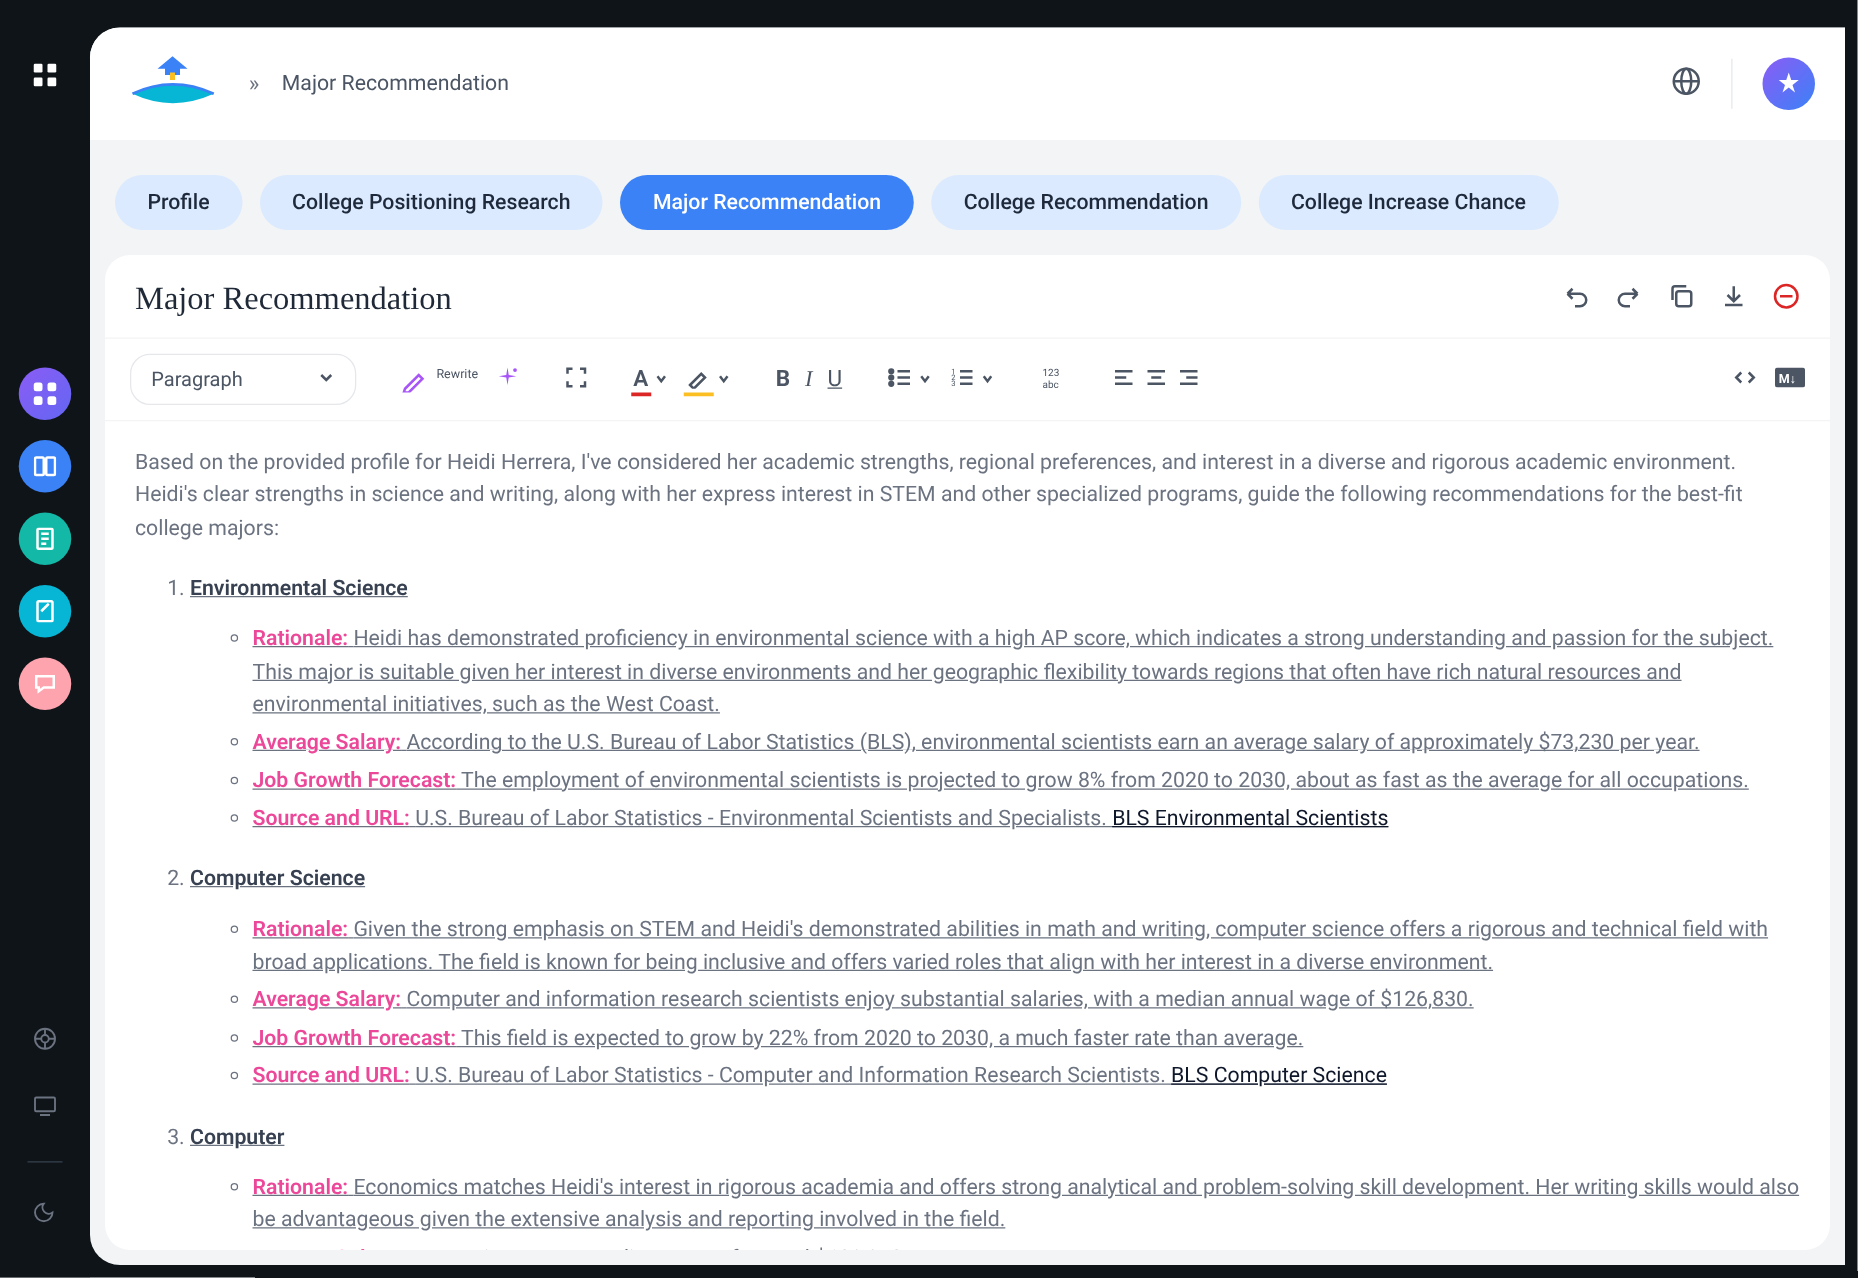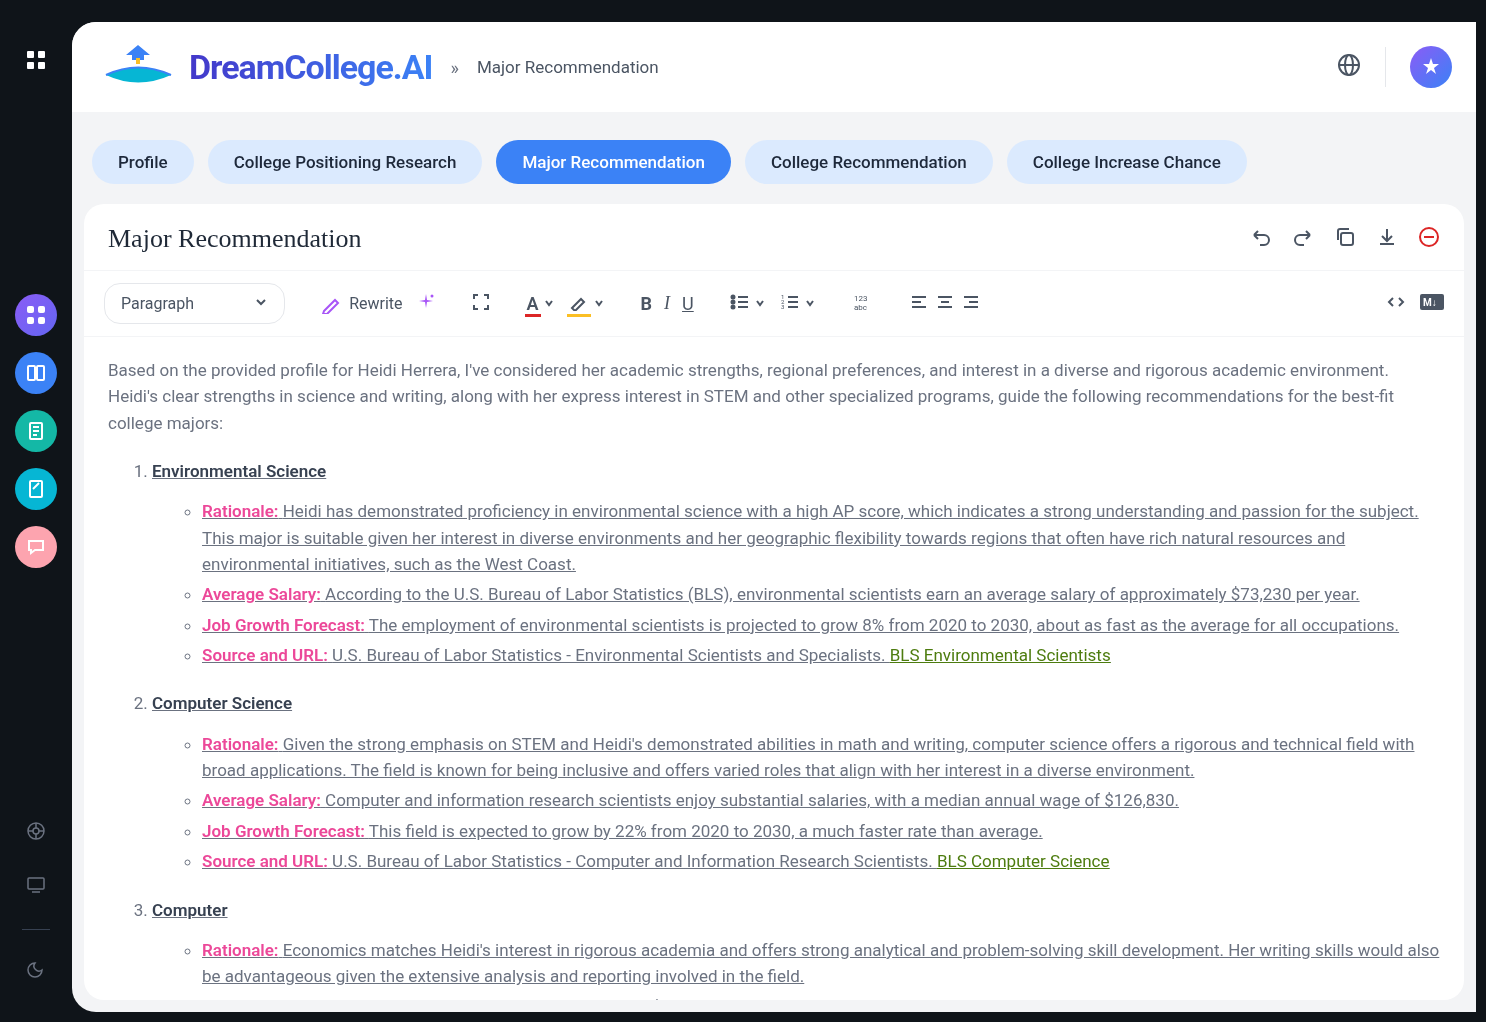--- a/index.html
+++ b/index.html
@@ -199,24 +199,24 @@
   gap: 60px;
   border: 1px solid #e5e7eb;
   border-radius: 16px;
   padding: 10px 16px;
   color: #4b5563;
   font-size: 16px;
   cursor: pointer;
 }
 .rewrite-btn {
   display: flex;
-  align-items: center;
+  align-items: flex-start;
   gap: 8px;
   color: #4b5563;
-  font-size: 16px;
+  font-size: 10px;
   cursor: pointer;
 }
 .rewrite-btn svg { color: #a855f7; }
 .sparkle { color: #a855f7; cursor: pointer; }
 .toolbar-icon { color: #4b5563; cursor: pointer; }
 .text-color-group {
   display: flex;
   align-items: center;
   gap: 4px;
 }
@@ -265,21 +265,21 @@
 }
 .content-body::-webkit-scrollbar { width: 12px; }
 .content-body::-webkit-scrollbar-thumb { background: #cbd5e1; border-radius: 6px; }
 .intro-para { margin-bottom: 22px; }
 .major-list { list-style: decimal; padding-left: 44px; }
 .major-list > li { margin-bottom: 22px; text-decoration: underline; }
 .major-title { font-weight: 600; color: #374151; }
 .detail-list { list-style: circle; padding-left: 50px; margin-top: 14px; }
 .detail-list li { margin-bottom: 4px; }
 .detail-label { font-weight: 600; color: #ec4899; }
-.link { color: #4d7c0f; text-decoration: underline; cursor: pointer; }
+.link { color: #0f172a; text-decoration: underline; cursor: pointer; }
 .chev-down { display: inline-block; }
 </style>
 </head>
 <body>
 
 <div class="sidebar">
   <div class="sidebar-apps-icon">
     <svg width="20" height="20" viewBox="0 0 20 20" fill="currentColor">
         <rect x="1" y="1" width="7" height="7" rx="1"></rect>
         <rect x="12" y="1" width="7" height="7" rx="1"></rect>
@@ -350,21 +350,20 @@
   <div class="header">
     <div class="logo">
       <div class="logo-icon">
         <svg width="85" height="55" viewBox="0 0 85 55">
             <path d="M10 35 Q42 20 75 35 Q42 50 10 35 Z" fill="#06b6d4"></path>
             <path d="M10 35 Q42 20 75 35" fill="none" stroke="#3b82f6" stroke-width="2"></path>
             <path d="M30 15 L42 5 L54 15 L48 15 L48 20 L36 20 L36 15 Z" fill="#3b82f6"></path>
             <rect x="40" y="18" width="4" height="6" fill="#fbbf24"></rect>
           </svg>
       </div>
-      <span class="logo-text">DreamCollege.AI</span>
     </div>
     <span class="breadcrumb-sep">»</span>
     <span class="breadcrumb-text">Major Recommendation</span>
     <div class="header-right">
       <div class="globe-icon">
         <svg width="24" height="24" viewBox="0 0 24 24" fill="none" stroke="currentColor" stroke-width="2">
             <circle cx="12" cy="12" r="10"></circle>
             <ellipse cx="12" cy="12" rx="4" ry="10"></ellipse>
             <line x1="2" y1="12" x2="22" y2="12"></line>
           </svg>

